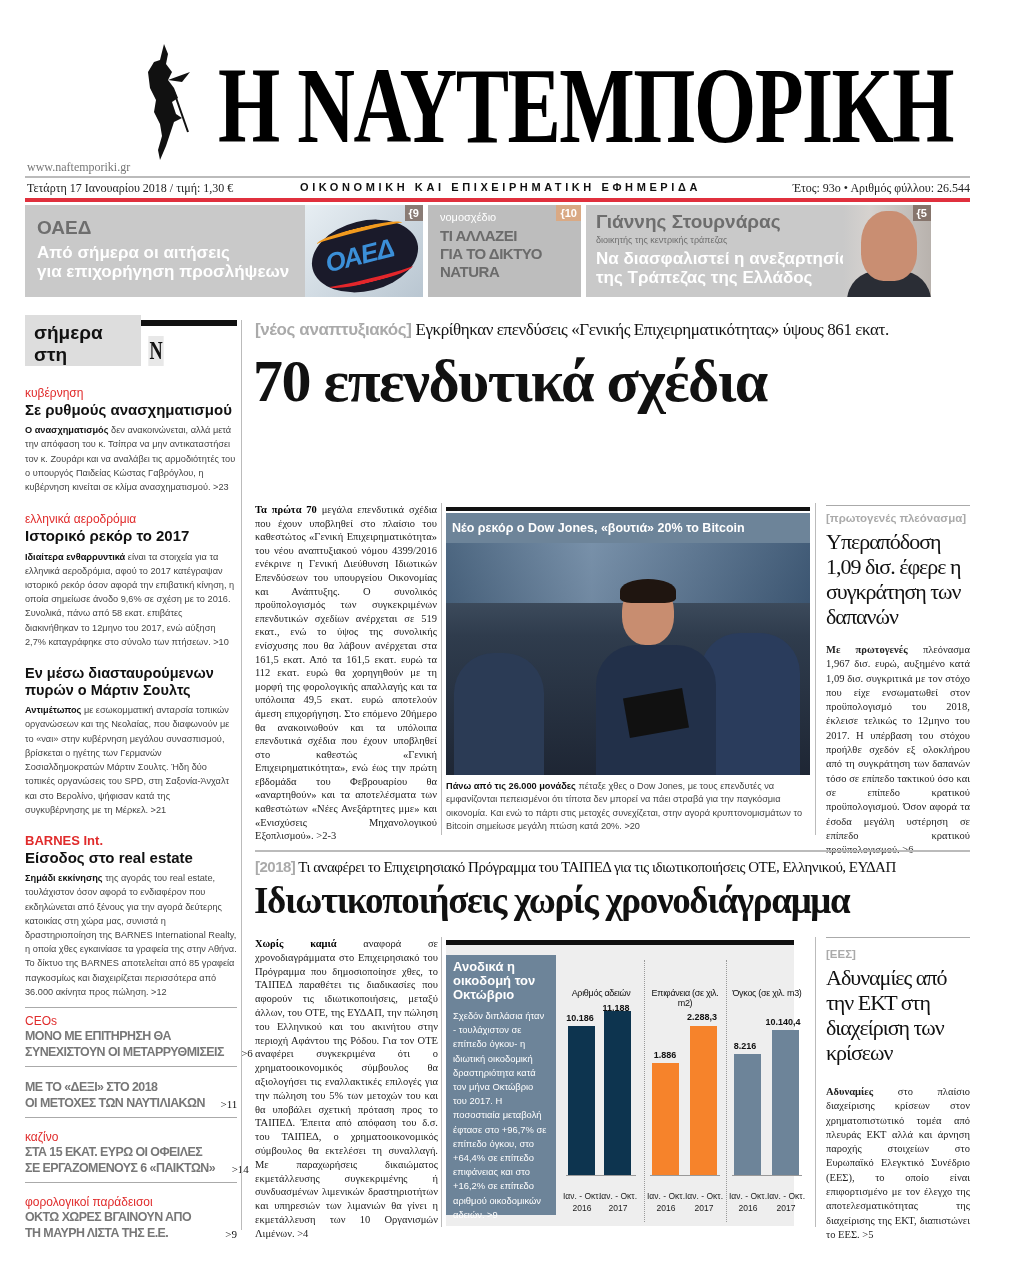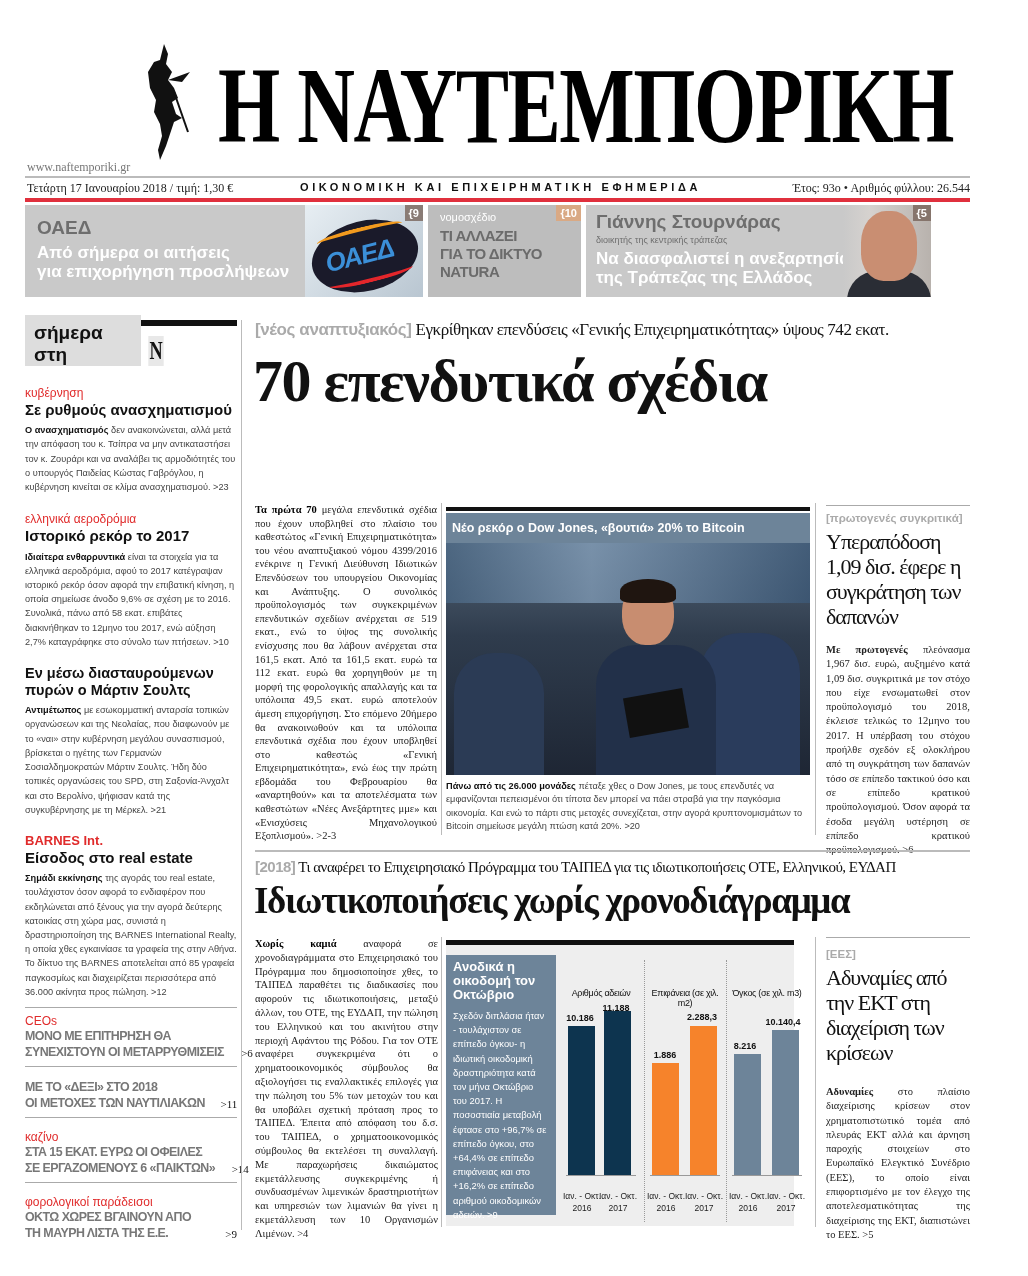--- a/index.html
+++ b/index.html
@@ -222,21 +222,21 @@
     <div class="lk">
         <div class="lt">ΤΗ ΜΑΥΡΗ ΛΙΣΤΑ ΤΗΣ Ε.Ε.</div>
         <div class="pg">&gt;9</div>
       </div>
   </div>
 </div>
 <div class="abs vline-left"></div>
 
 <div class="abs kicker-line">
   <span class="bracket">[νέος αναπτυξιακός]</span>
-  <span>Εγκρίθηκαν επενδύσεις «Γενικής Επιχειρηματικότητας» ύψους 742 εκατ.</span>
+  <span>Εγκρίθηκαν επενδύσεις «Γενικής Επιχειρηματικότητας» ύψους 861 εκατ.</span>
 </div>
 <div class="abs lead-head">
   <div>70 επενδυτικά σχέδια</div>
 </div>
 <div class="abs lead-body"><b>Τα πρώτα 70</b><span> μεγάλα επενδυτικά σχέδια που έχουν υποβληθεί στο πλαίσιο του καθεστώτος «Γενική Επιχειρηματικότητα» του νέου αναπτυξιακού νόμου 4399/2016 ενέκρινε η Γενική Διεύθυνση Ιδιωτικών Επενδύσεων του υπουργείου Οικονομίας και Ανάπτυξης. Ο συνολικός προϋπολογισμός των συγκεκριμένων επενδυτικών σχεδίων ανέρχεται σε 519 εκατ., ενώ το ύψος της συνολικής ενίσχυσης που θα λάβουν ανέρχεται στα 161,5 εκατ. Από τα 161,5 εκατ. ευρώ τα 112 εκατ. ευρώ θα χορηγηθούν με τη μορφή της φορολογικής απαλλαγής και τα υπόλοιπα 49,5 εκατ. ευρώ αποτελούν άμεση επιχορήγηση. Στο επόμενο 20ήμερο θα ανακοινωθούν και τα υπόλοιπα επενδυτικά σχέδια που έχουν υποβληθεί στο καθεστώς «Γενική Επιχειρηματικότητα», ενώ έως την πρώτη εβδομάδα του Φεβρουαρίου θα «αναρτηθούν» και τα αποτελέσματα των καθεστώτων «Νέες Ανεξάρτητες μμε» και «Ενισχύσεις Μηχανολογικού Εξοπλισμού». &gt;2-3</span></div>
 <div class="abs vline-a"></div>
 
 <div class="abs photo-box">
   <div class="photo-topbar"></div>
   <div class="photo-title">Νέο ρεκόρ ο Dow Jones, «βουτιά» 20% το Bitcoin</div>
@@ -250,21 +250,21 @@
         <div class="m-hair"></div>
         <div class="tablet"></div>
       </div>
   </div>
   <div class="photo-caption"><b>Πάνω από τις 26.000 μονάδες</b><span> πέταξε χθες ο Dow Jones, με τους επενδυτές να εμφανίζονται πεπεισμένοι ότι τίποτα δεν μπορεί να πάει στραβά για την παγκόσμια οικονομία. Και ενώ το πάρτι στις μετοχές συνεχίζεται, στην αγορά κρυπτονομισμάτων το Bitcoin σημείωσε μεγάλη πτώση κατά 20%. &gt;20</span></div>
 </div>
 <div class="abs vline-b"></div>
 
 <div class="abs right-col">
   <div class="hr-thin"></div>
-  <div class="r-kicker">[πρωτογενές συγκριτικά]</div>
+  <div class="r-kicker">[πρωτογενές πλεόνασμα]</div>
   <div class="r-head">Υπεραπόδοση 1,09 δισ. έφερε η συγκράτηση των δαπανών</div>
   <div class="r-body"><b>Με πρωτογενές</b><span> πλεόνασμα 1,967 δισ. ευρώ, αυξημένο κατά 1,09 δισ. συγκριτικά με τον στόχο που είχε ενσωματωθεί στον προϋπολογισμό του 2018, έκλεισε τελικώς το 12μηνο του 2017. Η υπέρβαση του στόχου προήλθε σχεδόν εξ ολοκλήρου από τη συγκράτηση των δαπανών τόσο σε επίπεδο τακτικού όσο και σε επίπεδο κρατικού προϋπολογισμού. Όσον αφορά τα έσοδα μεγάλη υστέρηση σε επίπεδο κρατικού προϋπολογισμού. &gt;6</span></div>
 </div>
 
 <div class="abs hr-sec"></div>
 <div class="abs kicker-line2">
   <span class="bracket">[2018]</span>
   <span>Τι αναφέρει το Επιχειρησιακό Πρόγραμμα του ΤΑΙΠΕΔ για τις ιδιωτικοποιήσεις ΟΤΕ, Ελληνικού, ΕΥΔΑΠ</span>
 </div>
 <div class="abs head2">Ιδιωτικοποιήσεις χωρίς χρονοδιάγραμμα</div>

